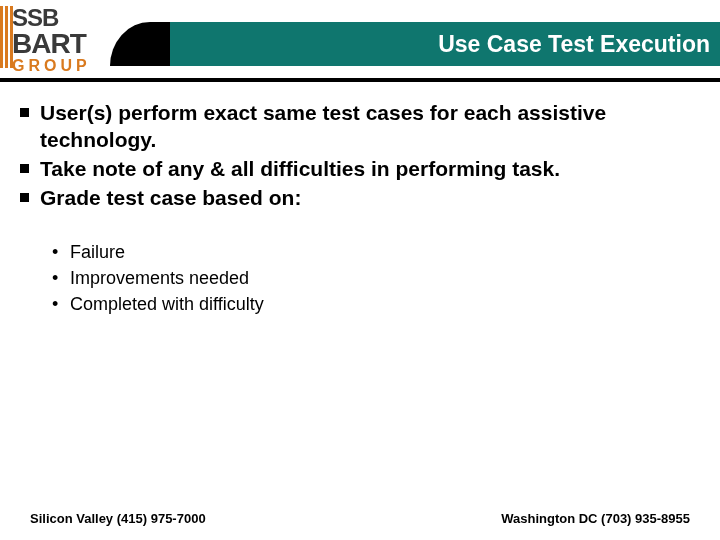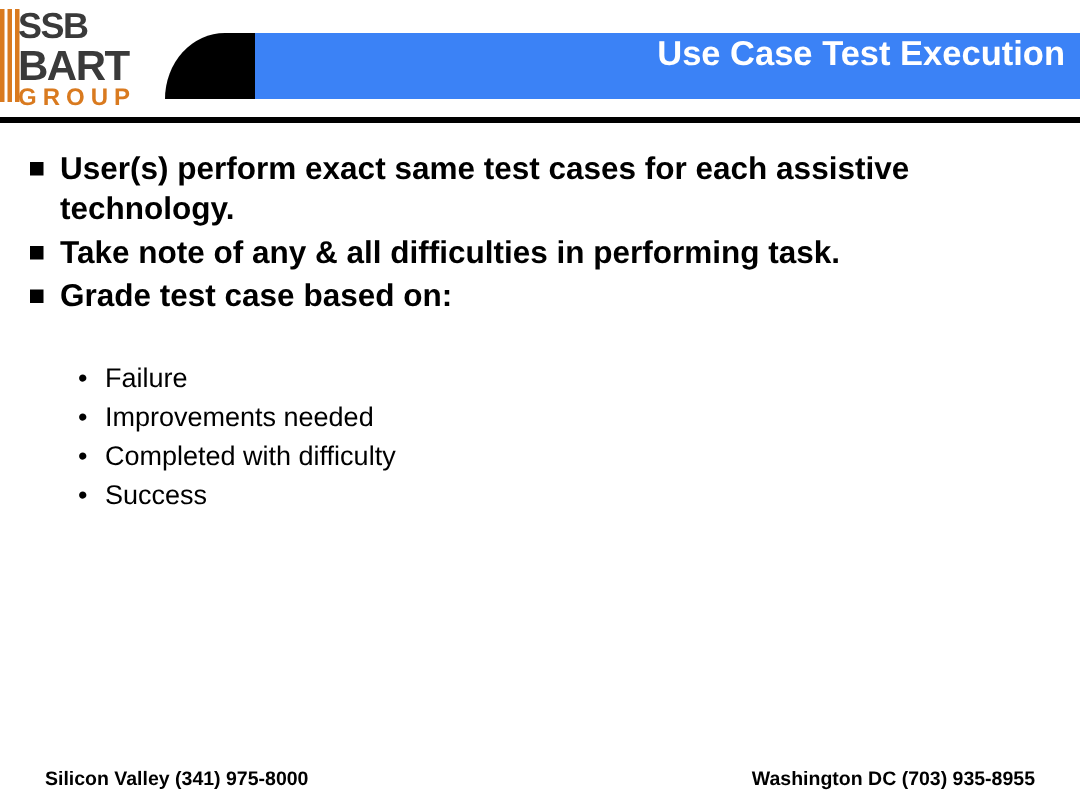--- a/index.html
+++ b/index.html
@@ -52,22 +52,23 @@
     width: 3px;
     height: 62px;
     background: #d97a1f;
   }
   .title-bar {
     position: absolute;
     top: 22px;
     left: 150px;
     right: 0;
     height: 44px;
-    background: #3b82f6;
+    background: #0f766e;
     display: flex;
+    align-items: center;
     justify-content: flex-end;
     padding-right: 10px;
   }
   .title-bar::before {
     content: "";
     position: absolute;
     left: -40px;
     top: 0;
     width: 60px;
     height: 44px;
@@ -171,20 +172,19 @@
 <div class="content">
   <ul class="main-list">
     <li><span>User(s) perform exact same test cases for each assistive technology.</span></li>
     <li><span>Take note of any &amp; all difficulties in performing task.</span></li>
     <li><span>Grade test case based on:</span></li>
   </ul>
   <ul class="sub-list">
     <li><span>Failure</span></li>
     <li><span>Improvements needed</span></li>
     <li><span>Completed with difficulty</span></li>
-    <li><span>Success</span></li>
   </ul>
 </div>
 
 <div class="footer">
-  <span>Silicon Valley (341) 975-8000</span>
+  <span>Silicon Valley (415) 975-7000</span>
   <span>Washington DC  (703) 935-8955</span>
 </div>
 
 </body></html>

